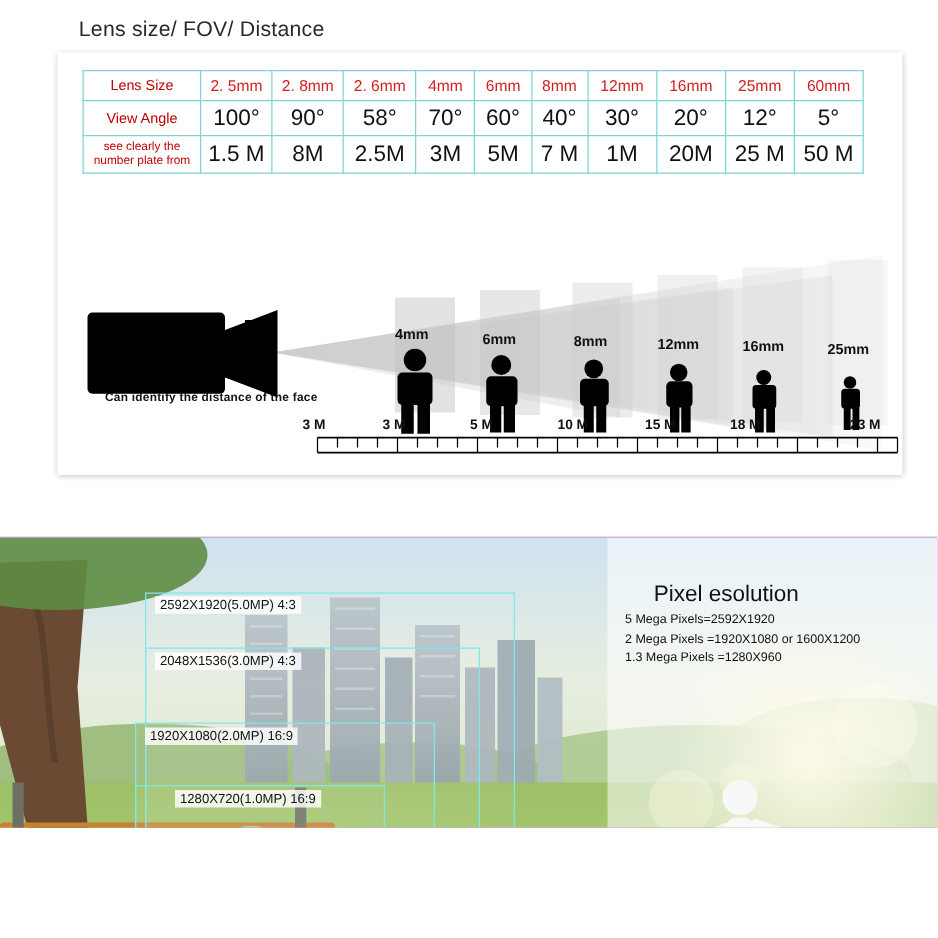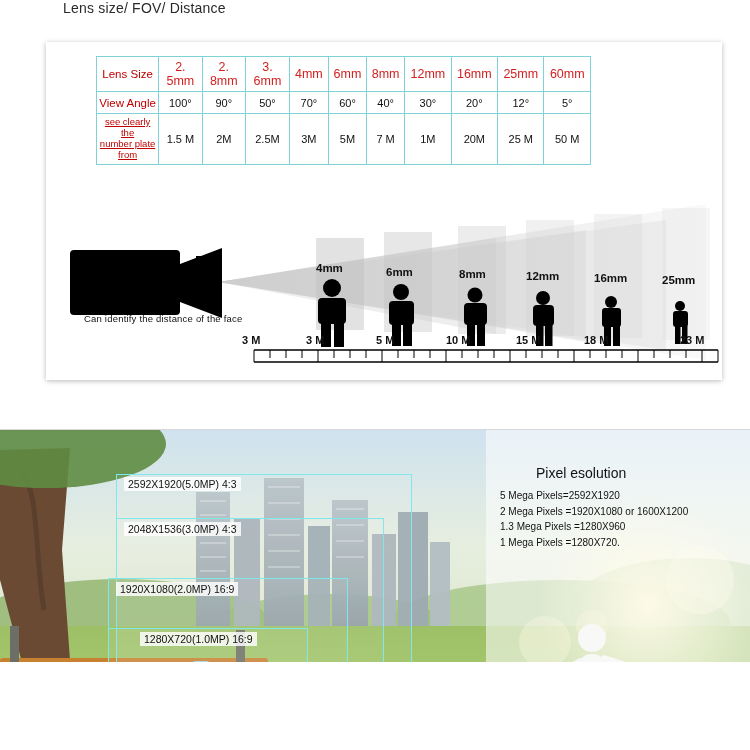--- a/index.html
+++ b/index.html
@@ -11,74 +11,74 @@
     overflow: hidden;
     position: relative;
   }
 
   
   #top-panel {
     position: absolute; left: 0; top: 0; width: 750px; height: 430px;
     background: #ffffff;
   }
   #top-title {
-    position: absolute; left: 63px; top: 0;
-    font-size: 14px; color: #2a2a2a; letter-spacing: .2px;
+    position: absolute; left: 63px; top: 14px;
+    font-size: 17px; color: #2a2a2a; letter-spacing: .2px;
   }
 
   #card {
     position: absolute; left: 46px; top: 42px;
     width: 676px; height: 338px;
     background: #fff;
     box-shadow: 0 1px 5px rgba(0,0,0,.28);
   }
 
   
   #lens-table {
-    position: absolute; left: 50px; top: 14px;
+    position: absolute; left: 20px; top: 14px;
     border-collapse: collapse;
     font-size: 11.5px;
-    width: 495px;
+    width: 625px;
   }
   #lens-table td {
     border: 1px solid #7fd3d8;
     text-align: center;
     vertical-align: middle;
     padding: 3px 2px;
     color: #111;
     height: 22px;
   }
   #lens-table tr.head td { font-weight: normal; }
   #lens-table td.label {
     color: #c00000; text-align: center; font-size: 11.5px;
   }
   #lens-table td.hdr { color: #d21f1f; font-weight: bold; font-size: 12.5px; }
-  #lens-table td.big { font-size: 11px; }
+  #lens-table td.big { font-size: 18px; }
   #lens-table tr.r1 td { height: 24px; }
   #lens-table tr.r3 td { height: 30px; }
-  .lbl-small { font-size: 9.5px; line-height: 1.15; color: #c00000; display:block;text-decoration:underline;}
+  .lbl-small { font-size: 9.5px; line-height: 1.15; color: #c00000; display:block;}
 
   
   #diagram {
     position: absolute; left: 0; top: 150px; width: 676px; height: 188px;
     overflow: hidden;
   }
   #fov-svg { position: absolute; left: 0; top: 0; }
 
   .dist-label {
     position: absolute;
     font-size: 11px; color: #111; font-weight: bold;
   }
   .fov-label {
     position: absolute;
     font-size: 11.5px; color: #111; font-weight: bold;
   }
   #caption {
     position: absolute; left: 38px; top: 121px;
-    font-size: 9.5px; color: #111; font-weight: normal;
+    font-size: 9.5px; color: #111; font-weight: bold;
     letter-spacing: .2px;
   }
 
   
   #bottom-panel {
     position: absolute; left: 0; top: 430px; width: 750px; height: 232px;
     overflow: hidden;
     background: #d946ef;
   }
   #photo { position: absolute; left: 0; top: 0; width: 750px; height: 320px; }
@@ -92,22 +92,22 @@
     position: absolute;
     font-size: 10.5px;
     color: #111;
     background: rgba(255,255,255,0.82);
     padding: 1px 4px;
     white-space: nowrap;
     font-family: "Liberation Sans", sans-serif;
   }
 
   #pixel-title {
-    position: absolute; left: 536px; top: 35px;
-    font-size: 14px; color: #111; font-family: "Liberation Sans", sans-serif;
+    position: absolute; left: 523px; top: 35px;
+    font-size: 18px; color: #111; font-family: "Liberation Sans", sans-serif;
   }
   #pixel-list {
     position: absolute; left: 500px; top: 58px;
     font-size: 10px; color: #111; line-height: 1.55;
   }
   #pixel-list div { white-space: nowrap; }
 
   .divider-line {
     position: absolute; left: 0; width: 750px; height: 1px; background: #d8d8d8;
   }
@@ -120,51 +120,51 @@
   <div id="top-title">Lens size/ FOV/ Distance</div>
 
   <div id="card">
 
     <table id="lens-table">
       <tbody>
           <tr class="head r1">
         <td class="label" style="width:94px">Lens Size</td>
         <td class="hdr" style="width:57px">2. 5mm</td>
         <td class="hdr" style="width:57px">2. 8mm</td>
-        <td class="hdr" style="width:58px">3. 6mm</td>
+        <td class="hdr" style="width:58px">2. 6mm</td>
         <td class="hdr" style="width:47px">4mm</td>
         <td class="hdr" style="width:45px">6mm</td>
         <td class="hdr" style="width:45px">8mm</td>
         <td class="hdr" style="width:55px">12mm</td>
         <td class="hdr" style="width:55px">16mm</td>
         <td class="hdr" style="width:55px">25mm</td>
         <td class="hdr" style="width:55px">60mm</td>
       </tr>
 
       <tr class="r2">
         <td class="label">View Angle</td>
         <td class="big">100°</td>
         <td class="big">90°</td>
-        <td class="big">50°</td>
+        <td class="big">58°</td>
         <td class="big">70°</td>
         <td class="big">60°</td>
         <td class="big">40°</td>
         <td class="big">30°</td>
         <td class="big">20°</td>
         <td class="big">12°</td>
         <td class="big">5°</td>
       </tr>
 
       <tr class="r3">
         <td class="label">
           <span class="lbl-small">see clearly the</span>
           <span class="lbl-small">number plate from</span>
         </td>
         <td class="big">1.5 M</td>
-        <td class="big">2M</td>
+        <td class="big">8M</td>
         <td class="big">2.5M</td>
         <td class="big">3M</td>
         <td class="big">5M</td>
         <td class="big">7 M</td>
         <td class="big">1M</td>
         <td class="big">20M</td>
         <td class="big">25 M</td>
         <td class="big">50 M</td>
       </tr>
 
@@ -414,15 +414,14 @@
   <div class="res-label" style="left:124px; top:47px;">2592X1920(5.0MP)  4:3</div>
   <div class="res-label" style="left:124px; top:92px;">2048X1536(3.0MP)  4:3</div>
   <div class="res-label" style="left:116px; top:152px;">1920X1080(2.0MP)  16:9</div>
   <div class="res-label" style="left:116px; top:202px;margin-left:24px;">1280X720(1.0MP)  16:9</div>
 
   <div id="pixel-title">Pixel esolution</div>
   <div id="pixel-list">
     <div>5 Mega Pixels=2592X1920</div>
     <div>2 Mega Pixels =1920X1080 or 1600X1200</div>
     <div>1.3 Mega Pixels =1280X960</div>
-    <div>1 Mega Pixels =1280X720.</div>
   </div>
 </div>
 
 </body></html>

